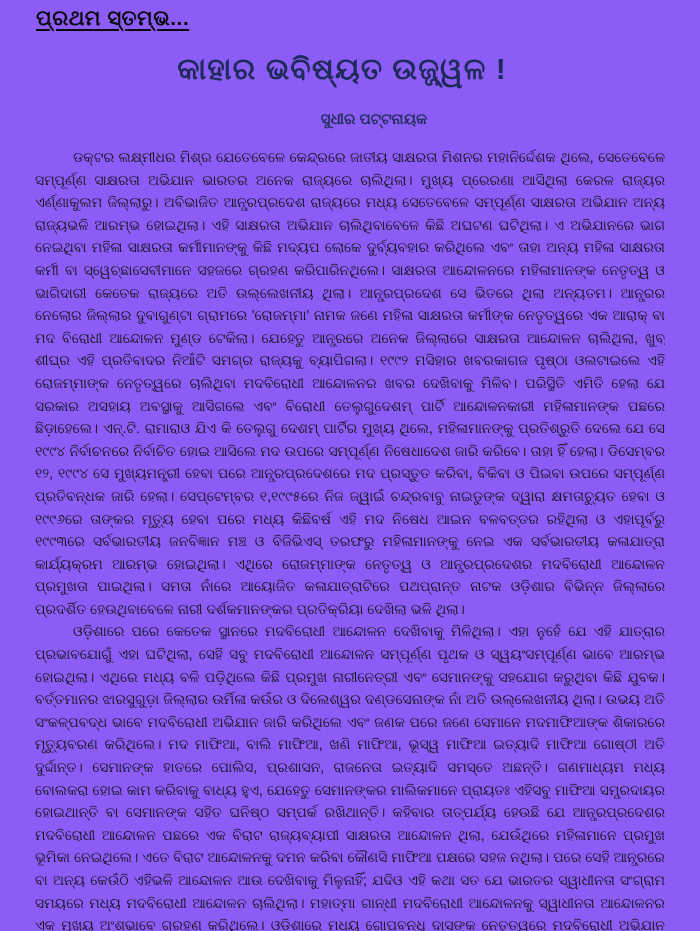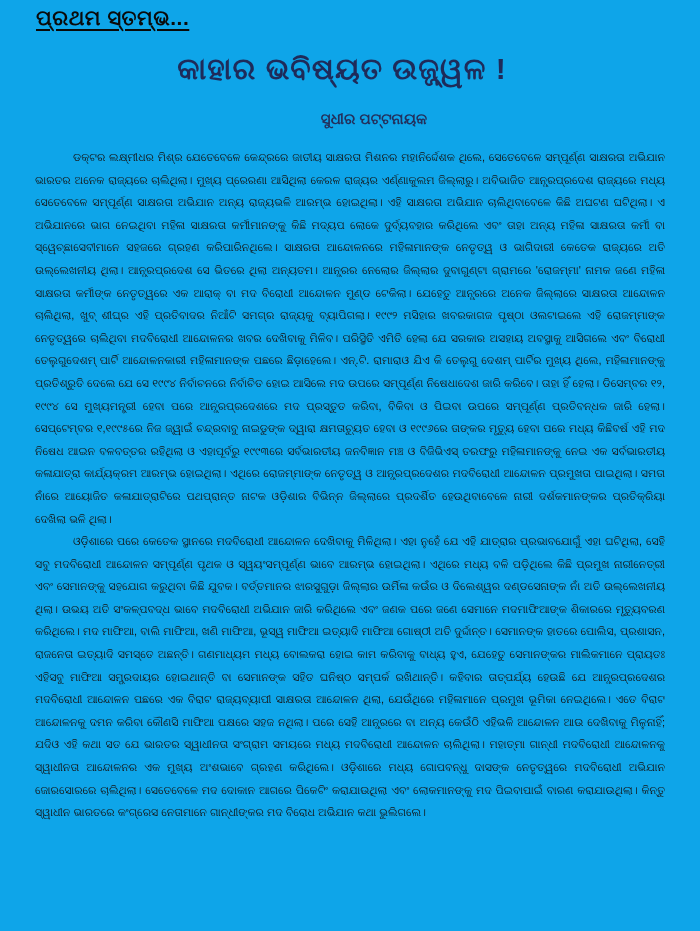--- a/index.html
+++ b/index.html
@@ -5,21 +5,21 @@
   html, body {
     margin: 0;
     padding: 0;
     background: #ffffff;
   }
   .page {
     position: relative;
     width: 700px;
     height: 931px;
     margin: 0 auto;
-    background: #0ea5e9;
+    background: #8b5cf6;
     overflow: hidden;
     font-family: "Liberation Sans", "DejaVu Sans", sans-serif;
     color: #161616;
   }
   .column-header {
     position: absolute;
     left: 36px;
     top: 6px;
     font-size: 21px;
     font-weight: bold;
@@ -51,21 +51,21 @@
     color: #23305c;
     margin-left: 48px;
   }
   .article-body {
     position: absolute;
     left: 35px;
     right: 35px;
     top: 146px;
     bottom: 0;
     overflow: hidden;
-    font-size: 11px;
+    font-size: 14px;
     line-height: 22.6px;
     text-align: justify;
     color: #141414;
   }
   .article-body p {
     margin: 0;
     padding: 0;
     text-indent: 38px;
   }
 </style>

